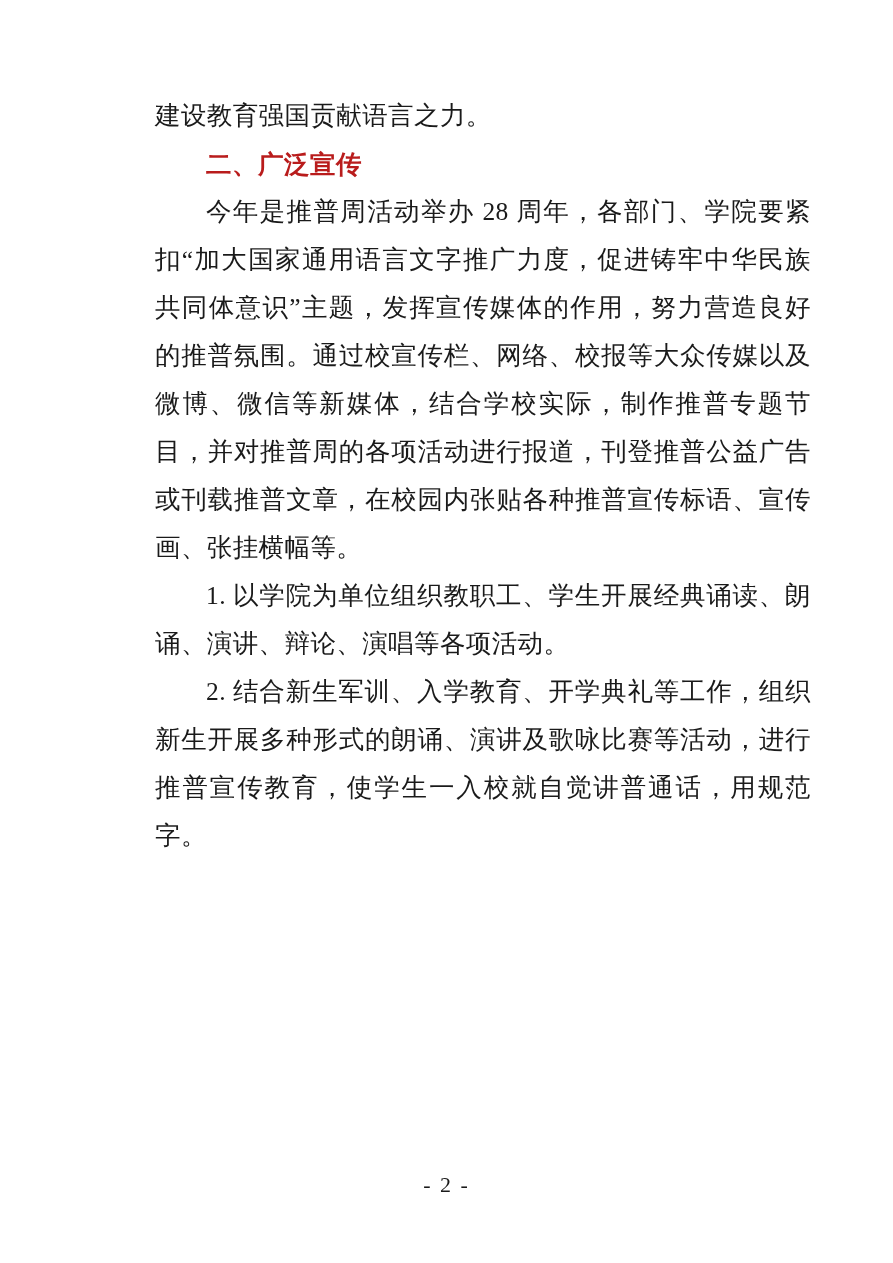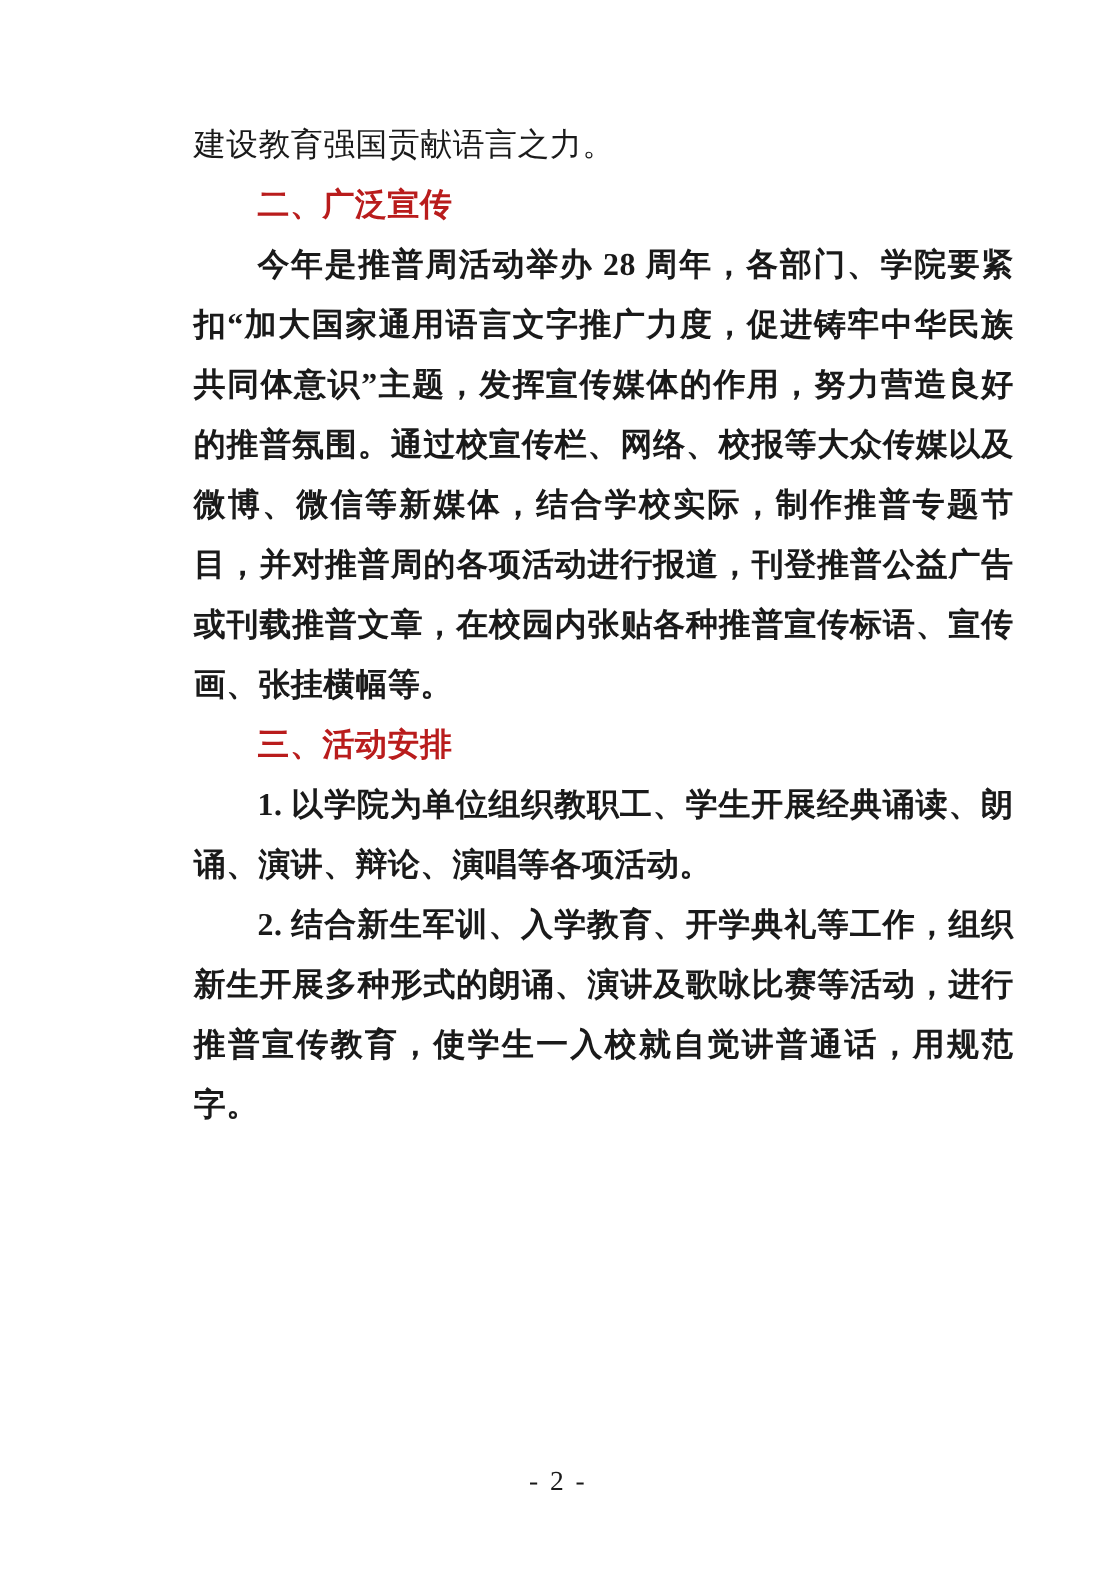--- a/index.html
+++ b/index.html
@@ -30,21 +30,20 @@
     line-height: 48px;
     color: #1a1a1a;
     text-align: justify;
     text-justify: inter-ideograph;
     letter-spacing: 0.4px;
     margin: 0;
     font-family: "Liberation Serif", "DejaVu Serif", serif;
   }
   .para.indent {
     text-indent: 51px;
-    font-weight: bold;
   }
   .heading {
     font-size: 25.5px;
     line-height: 48px;
     font-weight: bold;
     color: #b91c1c;
     text-indent: 51px;
     margin: 0;
     letter-spacing: 0.5px;
     font-family: "DejaVu Sans", "Liberation Sans", sans-serif;
@@ -67,21 +66,20 @@
 <div class="page">
 
   <div class="content">
 
     <p class="para">建设教育强国贡献语言之力。</p>
 
     <h2 class="heading">二、广泛宣传</h2>
 
     <p class="para indent">今年是推普周活动举办 28 周年，各部门、学院要紧扣“加大国家通用语言文字推广力度，促进铸牢中华民族共同体意识”主题，发挥宣传媒体的作用，努力营造良好的推普氛围。通过校宣传栏、网络、校报等大众传媒以及微博、微信等新媒体，结合学校实际，制作推普专题节目，并对推普周的各项活动进行报道，刊登推普公益广告或刊载推普文章，在校园内张贴各种推普宣传标语、宣传画、张挂横幅等。</p>
 
-    <h2 class="heading">三、活动安排</h2>
 
 
     <p class="para indent">1. 以学院为单位组织教职工、学生开展经典诵读、朗诵、演讲、辩论、演唱等各项活动。</p>
 
     <p class="para indent">2. 结合新生军训、入学教育、开学典礼等工作，组织新生开展多种形式的朗诵、演讲及歌咏比赛等活动，进行推普宣传教育，使学生一入校就自觉讲普通话，用规范字。</p>
 
 
   </div>
 
   <div class="footer">- 2 -</div>

